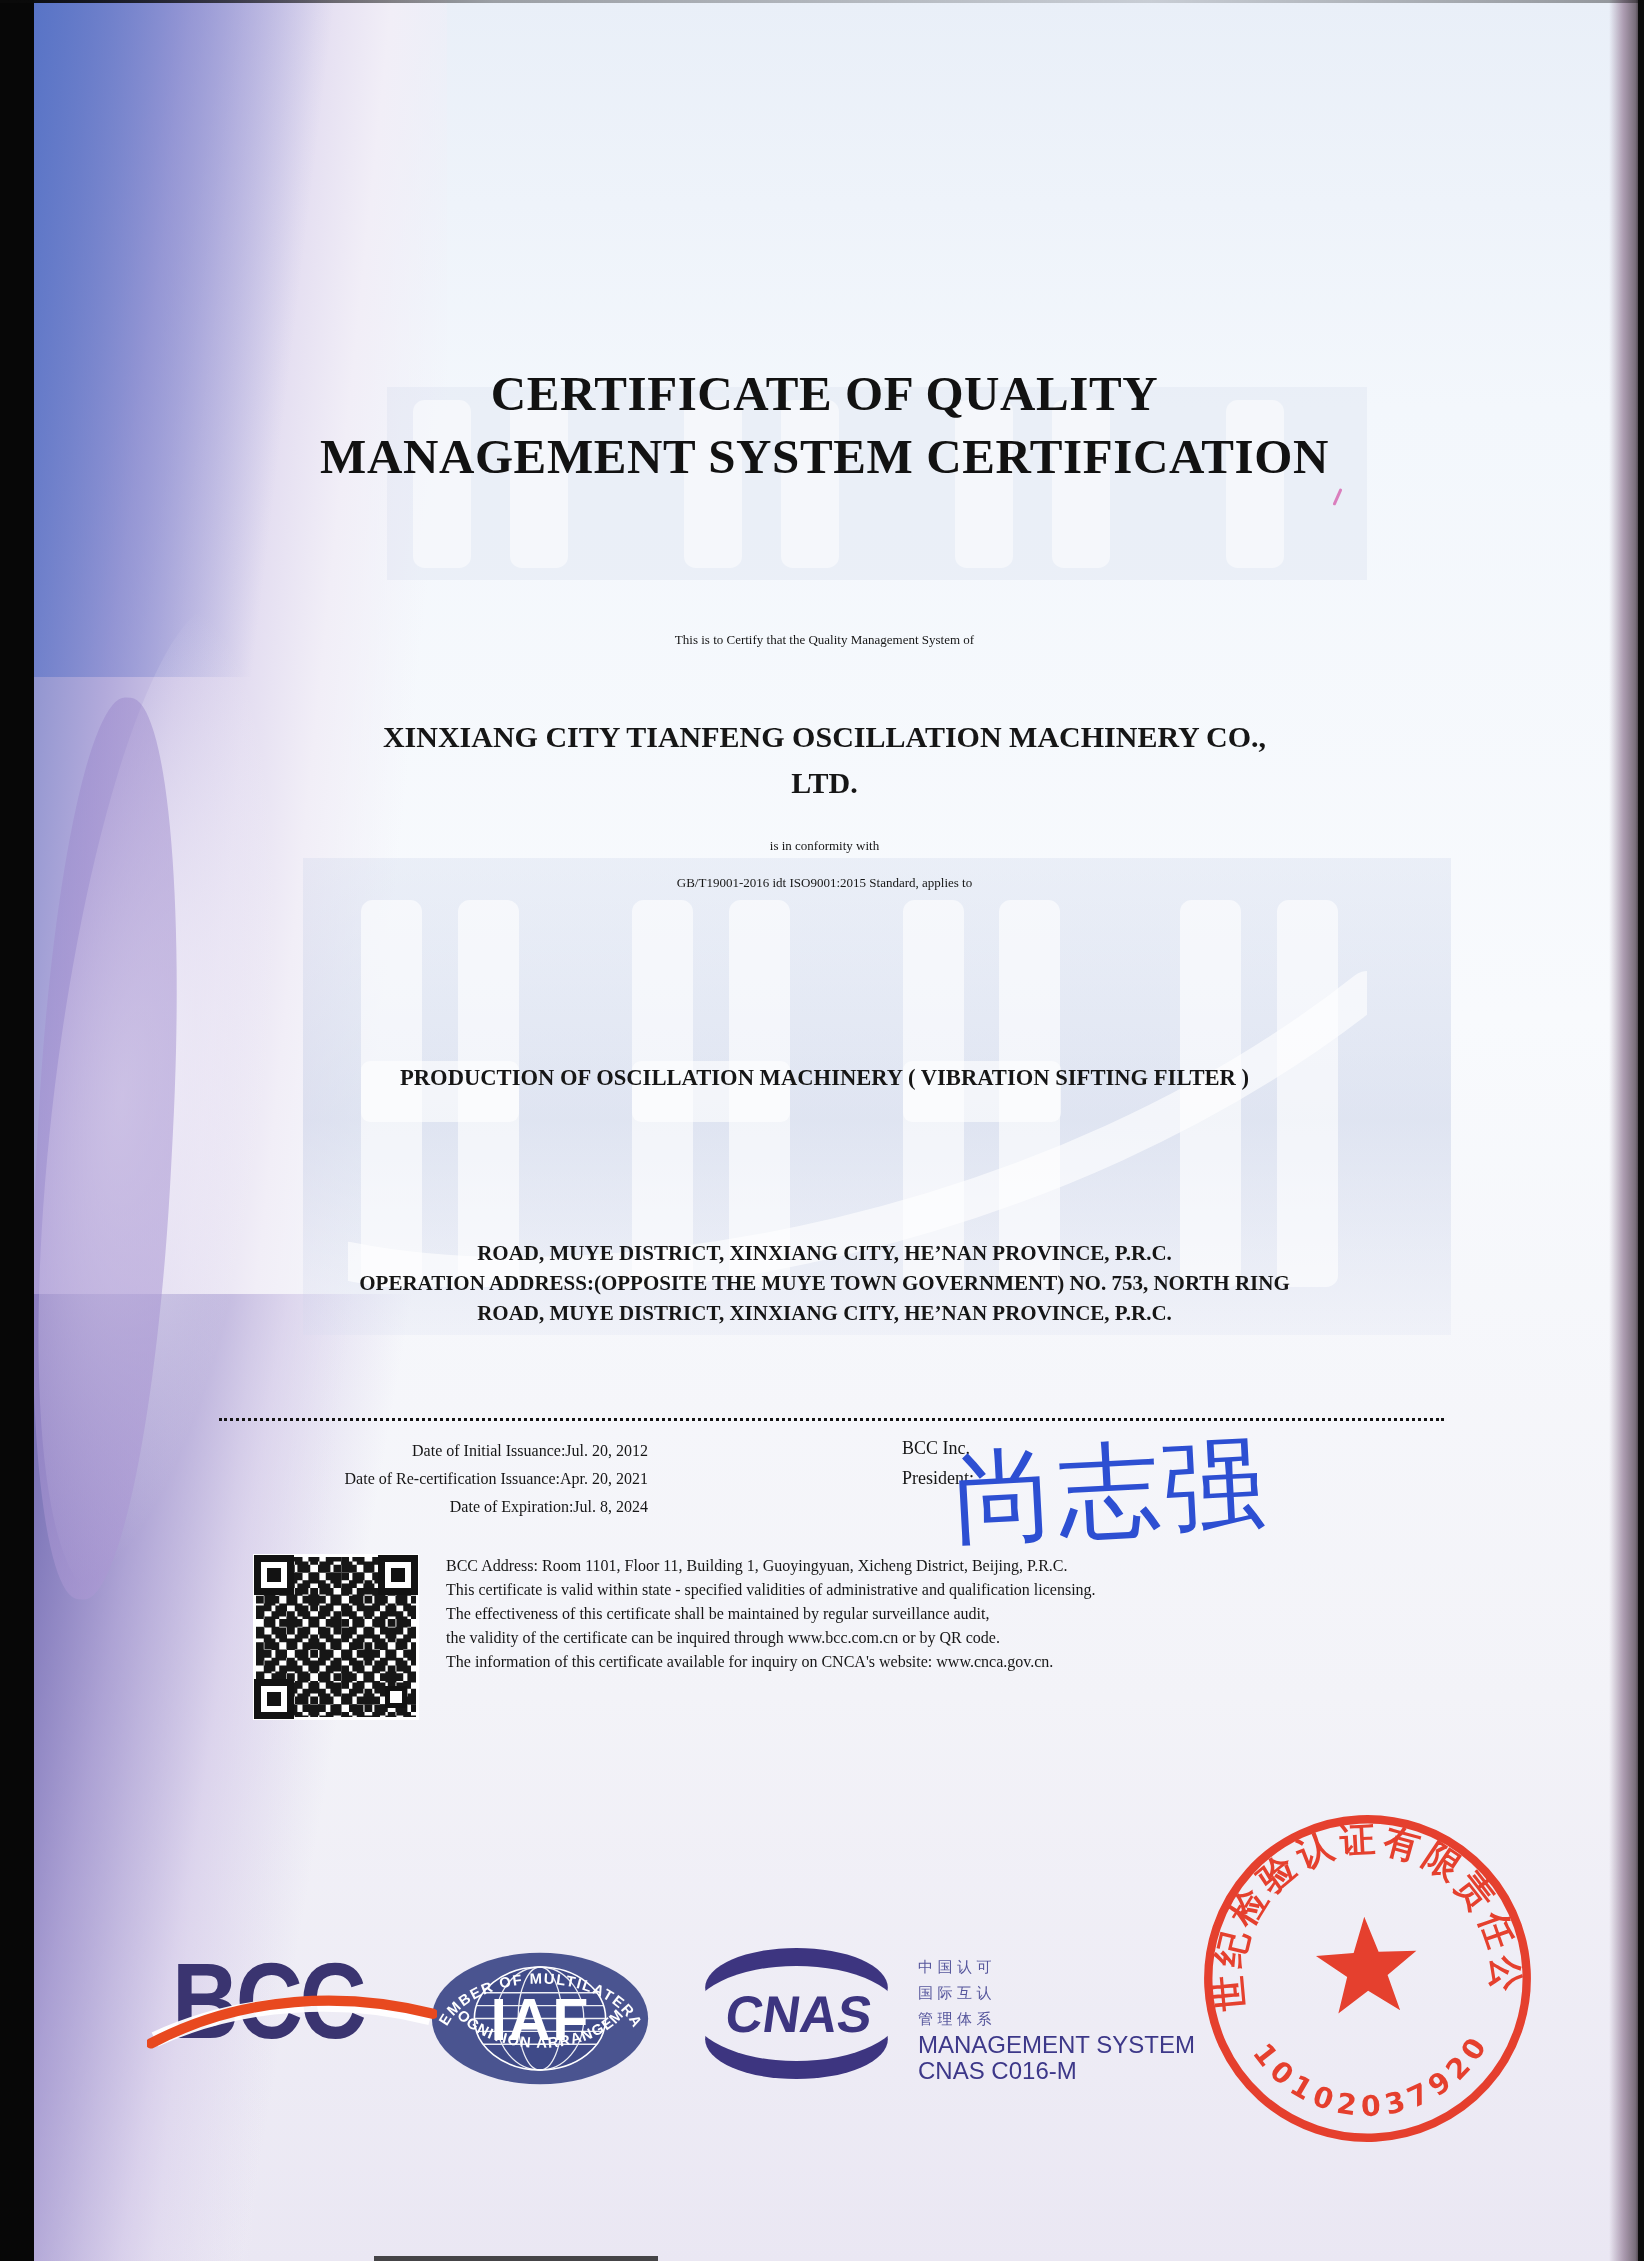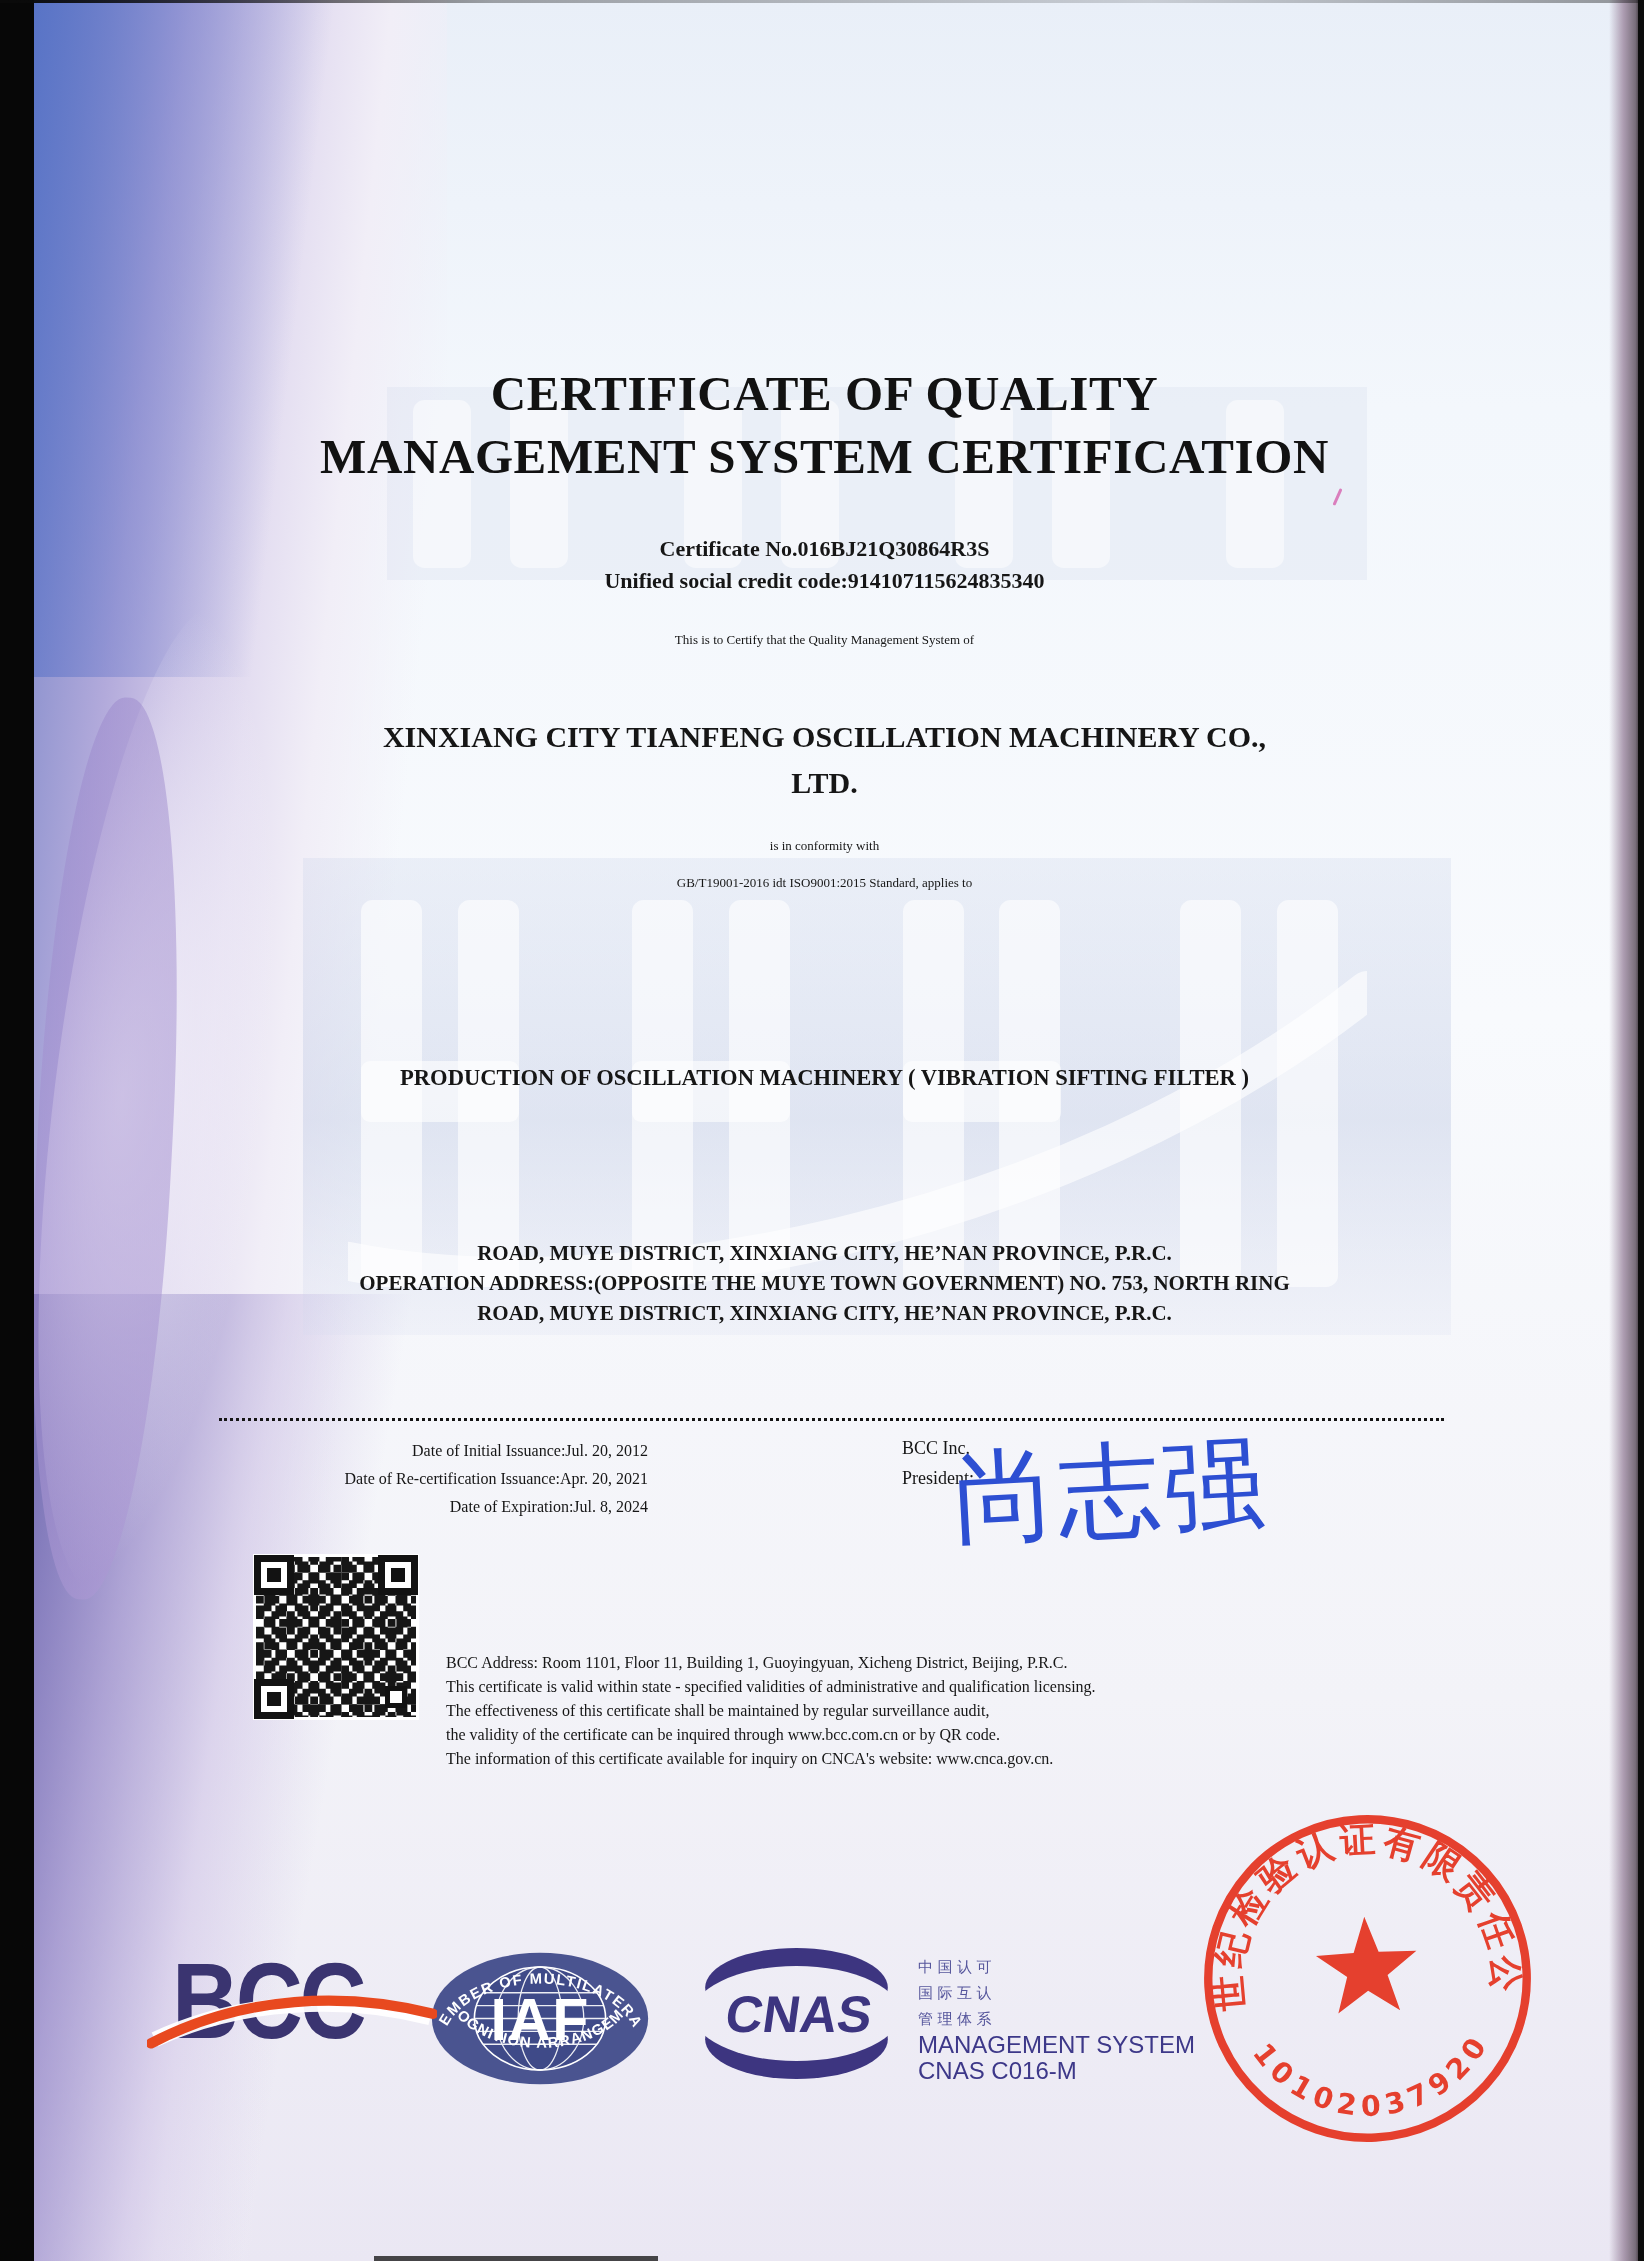--- a/index.html
+++ b/index.html
@@ -39,21 +39,21 @@
   .certno{font-weight:bold;font-size:22px;line-height:32px;}
   .plain31{font-size:13px;}
   .company{font-weight:bold;font-size:30px;line-height:46px;}
   .scope{font-weight:bold;font-size:22.6px;}
   .addr{font-weight:bold;font-size:21px;line-height:30px;}
   .dashline{position:absolute;left:219px;top:1418px;width:1225px;border-top:3.9px dotted #151515;z-index:5;}
   .dates{position:absolute;left:219px;top:1437px;width:429px;text-align:right;font-size:16px;line-height:28px;z-index:5;}
   .issuer{position:absolute;left:902px;top:1433px;font-size:18px;line-height:30px;z-index:5;}
   .signature{position:absolute;left:953px;top:1424px;font-size:102px;color:#2d4fd2;z-index:5;
     font-family:"DejaVu Sans",sans-serif;letter-spacing:2.6px;transform:rotate(-3deg);font-weight:500;}
-  .fineprint{position:absolute;left:446px;top:1651px;width:697px;font-size:16px;line-height:24px;z-index:5;}
+  .fineprint{position:absolute;left:446px;top:1554px;width:697px;font-size:16px;line-height:24px;z-index:5;}
   
   .qr{position:absolute;left:253px;top:1554px;width:166px;height:166px;background:#fff;z-index:5;}
   .qr-mods{position:absolute;inset:2.6px;
     background:
       repeating-conic-gradient(#161616 0% 25%,transparent 0% 50%) 0px 0px/15.5px 15.5px,
       repeating-conic-gradient(#161616 0% 25%,transparent 0% 50%) 8.4px 4.5px/22px 22px;
     }
   .qr .f{position:absolute;width:40px;height:40px;border:7px solid #121212;background:#fff;box-sizing:border-box;}
   .qr .f::after{content:"";position:absolute;left:5.8px;top:5.8px;width:14px;height:14px;background:#121212;}
   .qr .f.tl{left:1.3px;top:1.3px}.qr .f.tr{right:1.3px;top:1.3px}.qr .f.bl{left:1.3px;bottom:1.3px}
@@ -117,24 +117,20 @@
   <div class="edge-right-black"></div>
   <div class="edge-top"></div>
   <div class="edge-bottom-seg"></div>
   <div class="artifact-pink"></div>
 
   <div class="centerblock title" style="top:362px;">
     <div>CERTIFICATE OF QUALITY</div>
     <div>MANAGEMENT SYSTEM CERTIFICATION</div>
   </div>
 
-  <div class="centerblock certno" style="top:533px;">
-    <div>Certificate No.016BJ21Q30864R3S</div>
-    <div>Unified social credit code:914107115624835340</div>
-  </div>
 
   <div class="centerblock plain31" style="top:632px;">This is to Certify that the Quality Management System of</div>
 
   <div class="centerblock company" style="top:697px;margin-top:17px;">
     <div>XINXIANG CITY TIANFENG OSCILLATION MACHINERY CO.,</div>
     <div>LTD.</div>
   </div>
 
   <div class="centerblock plain31" style="top:838px;">is in conformity with</div>
   <div class="centerblock plain31" style="top:875px;">GB/T19001-2016 idt ISO9001:2015 Standard, applies to</div>

